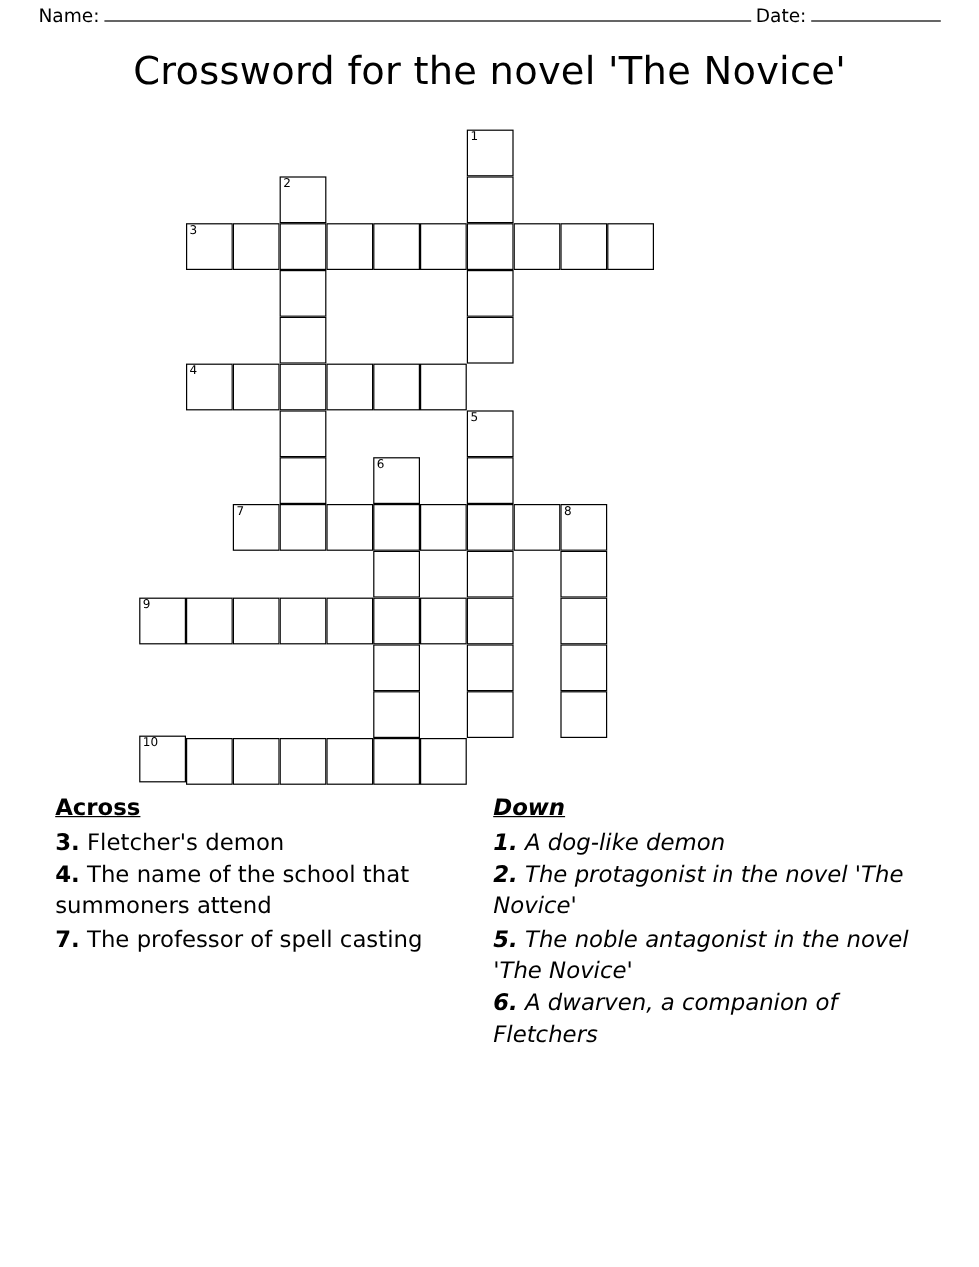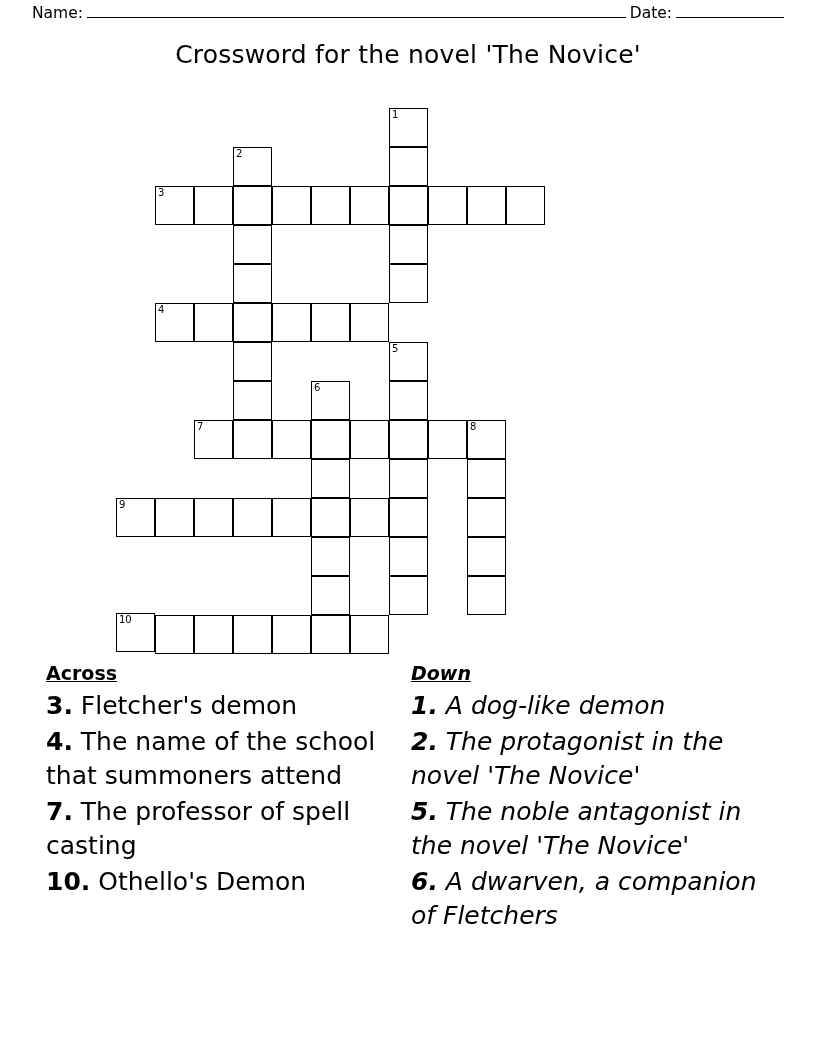--- a/index.html
+++ b/index.html
@@ -38,21 +38,21 @@
   .rule-name { flex: 1 1 auto; }
   .rule-date { width: 108px; flex: 0 0 auto; }
 
   
   .title {
     position: absolute;
     top: 40px;
     left: 0;
     width: 816px;
     text-align: center;
-    font-size: 25px;
+    font-size: 32px;
     font-weight: normal;
     letter-spacing: 0.2px;
   }
 
   
   #grid-wrap {
     position: absolute;
     top: 108px;
     left: 0;
     width: 816px;
@@ -93,21 +93,21 @@
     padding-right: 10px;
   }
   .clue-col.down { padding-left: 0px; font-style: italic; }
   .clue-head {
     font-size: 19px;
     font-weight: bold;
     text-decoration: underline;
     margin: 0 0 5px 0;
   }
   .clue {
-    font-size: 25px;
+    font-size: 19px;
     line-height: 1.38;
     margin: 0 0 1px 0;
   }
   .clue b { font-weight: bold; }
 </style>
 </head>
 <body>
 
 <div class="header-line">
   <span class="header-label">Name:</span>
@@ -204,21 +204,20 @@
     </div>
 </div>
 
 <div class="clues">
   <div class="clue-col across">
     <div class="clue-head">Across</div>
     <div id="across-list">
         <div class="clue"><b>3.</b><span> Fletcher's demon</span></div>
         <div class="clue"><b>4.</b><span> The name of the school that summoners attend</span></div>
         <div class="clue"><b>7.</b><span> The professor of spell casting</span></div>
-        <div class="clue"><b>10.</b><span> Othello's Demon</span></div>
       </div>
   </div>
   <div class="clue-col down">
     <div class="clue-head">Down</div>
     <div id="down-list">
         <div class="clue"><b>1.</b><span> A dog-like demon</span></div>
         <div class="clue"><b>2.</b><span> The protagonist in the novel 'The Novice'</span></div>
         <div class="clue"><b>5.</b><span> The noble antagonist in the novel 'The Novice'</span></div>
         <div class="clue"><b>6.</b><span> A dwarven, a companion of Fletchers</span></div>
       </div>

